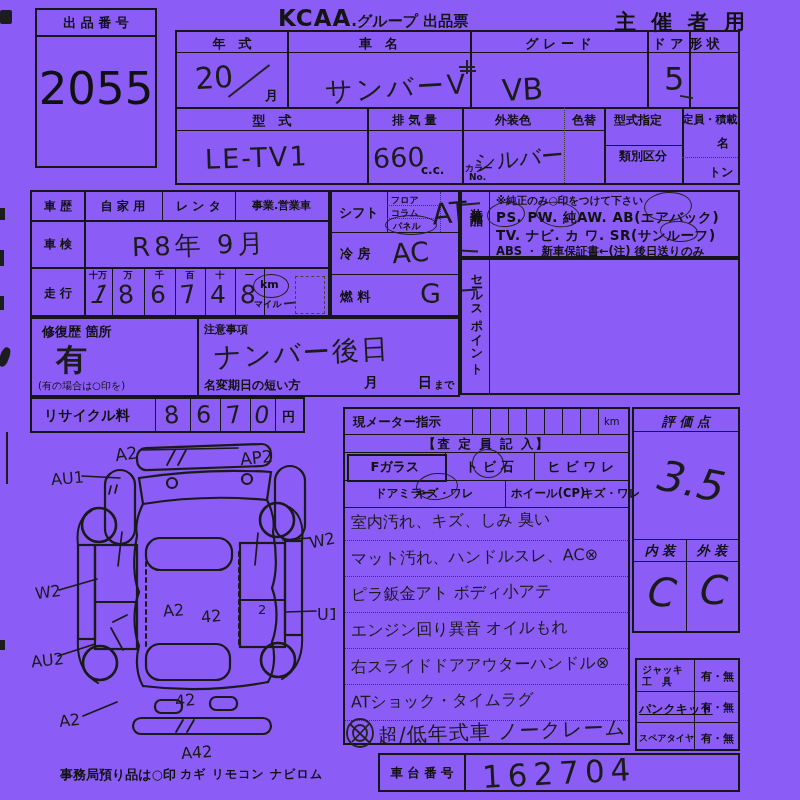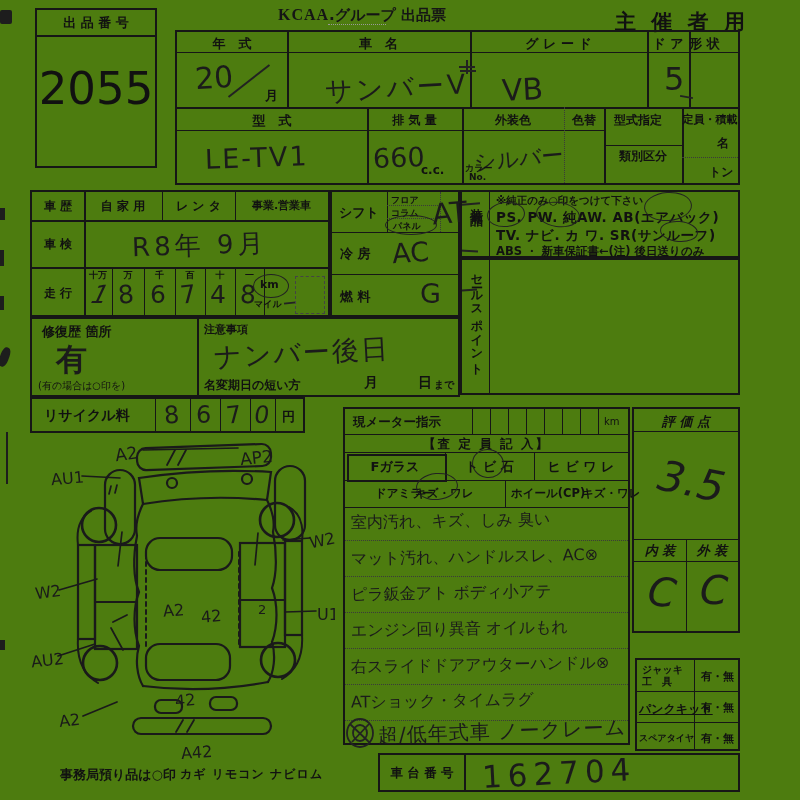--- a/index.html
+++ b/index.html
@@ -1,16 +1,16 @@
 <!DOCTYPE html>
 <html><head>
 <meta charset="utf-8">
 <style>
   html,body{margin:0;padding:0;background:#e8e8e4;}
-  #sheet{position:relative;width:800px;height:800px;background:#4d7c0f;overflow:hidden;
+  #sheet{position:relative;width:800px;height:800px;background:#8b5cf6;overflow:hidden;
          font-family:"DejaVu Sans",sans-serif;color:#151515;}
   .abs{position:absolute;}
   .box{position:absolute;border:2px solid #161616;box-sizing:border-box;background:transparent;}
   .vl{position:absolute;width:0;border-left:1.5px solid #161616;}
   .vl2{position:absolute;width:0;border-left:2px solid #161616;}
   .vldot{position:absolute;width:0;border-left:1.5px dotted #3a3a3a;}
   .hl{position:absolute;height:0;border-top:1.5px solid #161616;}
   .hl2{position:absolute;height:0;border-top:2px solid #161616;}
   .hldot{position:absolute;height:0;border-top:1.5px dotted #3a3a3a;}
   .lbl{position:absolute;font-weight:bold;color:#111;white-space:nowrap;}
@@ -38,21 +38,21 @@
   <div class="mark" style="left:0;top:640px;width:5px;height:10px;"></div>
   <div class="abs" style="left:328px;top:24px;width:58px;border-top:1.5px dotted #999;"></div>
 
   <div class="box" style="left:35px;top:8px;width:122px;height:160px;">
     <div class="lbl ctr" style="left:0;top:4px;width:118px;font-size:13px;">出 品 番 号</div>
     <div class="hl2" style="left:0;top:25px;width:118px;"></div>
     <div class="lbl ctr" style="left:0;top:52px;width:118px;font-size:45px;font-weight:normal;">2055</div>
   </div>
 
   <div class="abs" style="left:278px;top:5px;white-space:nowrap;">
-    <span style="font-weight:900;font-size:16px;letter-spacing:1px;font-family:Liberation Serif, serif;">KCAA</span><span style="font-weight:bold;font-size:15px;">.グループ 出品票</span>
+    <span style="font-weight:900;font-size:23px;letter-spacing:1px;">KCAA</span><span style="font-weight:bold;font-size:15px;">.グループ 出品票</span>
   </div>
   <div class="lbl" style="left:615px;top:8px;font-size:21px;letter-spacing:4px;">主 催 者 用</div>
 
   <div class="box" style="left:175px;top:30px;width:565px;height:155px;">
     <div class="hl" style="left:0;top:20px;width:561px;"></div>
     <div class="hl2" style="left:0;top:75px;width:561px;"></div>
     <div class="hl" style="left:0;top:98px;width:427px;"></div>
     <div class="vl2" style="left:110px;top:0;height:75px;"></div>
     <div class="vl2" style="left:293px;top:0;height:75px;"></div>
     <div class="vl2" style="left:470px;top:0;height:75px;"></div>

